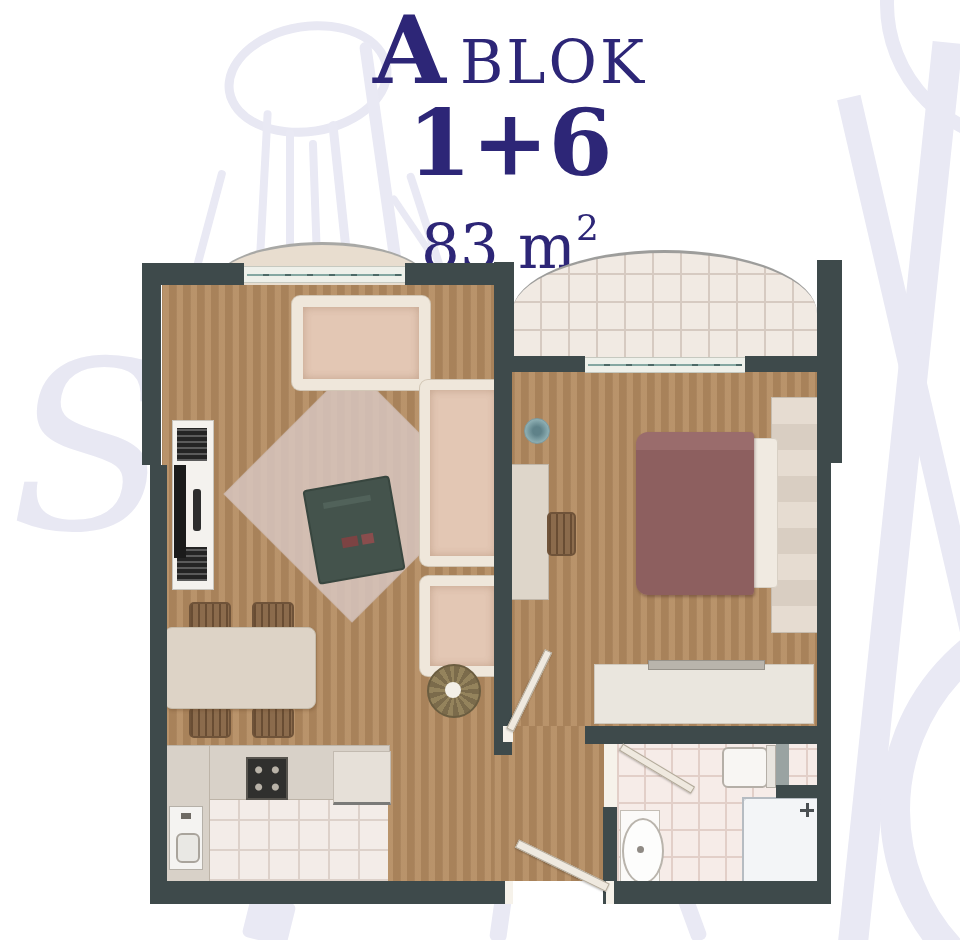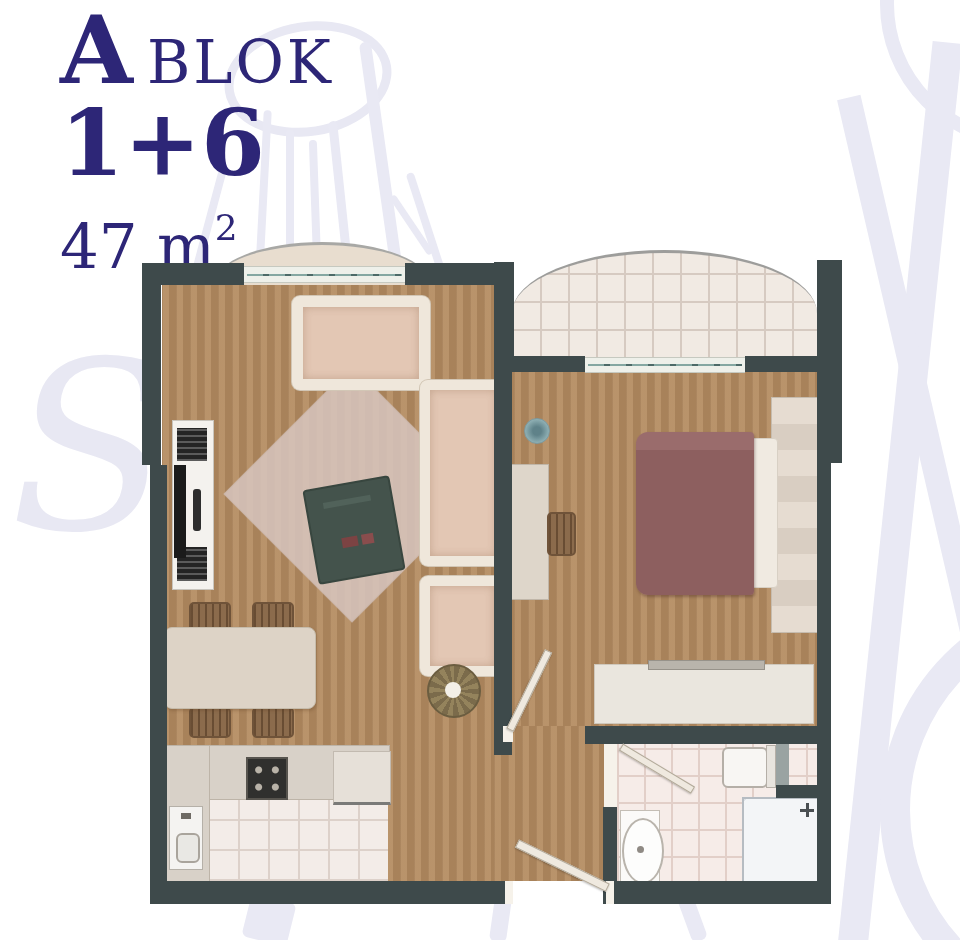--- a/index.html
+++ b/index.html
@@ -7,21 +7,21 @@
         font-family:"DejaVu Serif", serif;}
   .abs{position:absolute;}
   
   .wm-s{font-style:italic;font-size:235px;color:#e8e8f3;line-height:1;}
   .wm-towers{font-family:"DejaVu Sans",sans-serif;font-weight:bold;font-size:29px;
              letter-spacing:17px;color:#e2e2ee;}
   .strip{background:#e9e9f4;border-radius:6px;}
   .wm-ellipse{border:9px solid #e8e8f3;border-radius:50%;background:transparent;}
   .wm-arc{border:14px solid #e9e9f4;border-radius:50%;background:transparent;}
   
-  .title{left:60px;top:6px;width:900px;text-align:left;color:#2d2677;}
+  .title{left:60px;top:6px;width:900px;text-align:center;color:#2d2677;}
   .t-a{font-size:94px;font-weight:bold;line-height:88px;vertical-align:baseline;}
   .t-blok{font-size:59px;line-height:88px;letter-spacing:3px;vertical-align:baseline;margin-left:14px;}
   .t-unit{font-size:92px;font-weight:bold;line-height:80px;display:block;margin-top:-4px;}
   .t-area{font-size:61px;line-height:66px;display:block;margin-top:12px;}
   .t-sup{font-size:36px;vertical-align:28px;}
   
   .wall{background:#3e4a4b;}
   .wood{background-color:#b1895f;
     background-image:repeating-linear-gradient(90deg,rgba(92,58,28,.14) 0 1px,transparent 1px 14px),
                      repeating-linear-gradient(90deg,rgba(255,238,210,.10) 0 7px,rgba(0,0,0,.05) 7px 14px);}
@@ -71,21 +71,21 @@
     <div class="abs strip" style="left:246px;top:898px;width:46px;height:44px;transform:rotate(14deg);"></div>
     <div class="abs strip" style="left:492px;top:896px;width:17px;height:46px;transform:rotate(8deg);"></div>
     <div class="abs strip" style="left:684px;top:892px;width:16px;height:50px;transform:rotate(-20deg);"></div>
   </div>
 
   <div class="abs title">
     <div>
       <span class="t-a">A</span><span class="t-blok">BLOK</span>
     </div>
     <span class="t-unit">1+6</span>
-    <span class="t-area"><span>47 m</span><span class="t-sup">2</span></span>
+    <span class="t-area"><span>83 m</span><span class="t-sup">2</span></span>
   </div>
 
   <div class="abs" style="left:0;top:0;width:960px;height:940px;">
 
     <div class="abs" style="left:214px;top:242px;width:216px;height:44px;background:#e8ddcf;border-top:3px solid #a8a8a5;border-radius:50% 50% 0 0 / 90% 90% 0 0;"></div>
     <div class="abs tileB" style="left:512px;top:250px;width:305px;height:106px;border-top:3px solid #9d9d9b;border-radius:50% 50% 0 0 / 58% 58% 0 0;overflow:hidden;"></div>
 
     <div class="abs wood" style="left:162px;top:285px;width:332px;height:596px;"></div>
     <div class="abs wood" style="left:500px;top:372px;width:317px;height:354px;"></div>
     <div class="abs wood" style="left:494px;top:726px;width:123px;height:155px;"></div>

